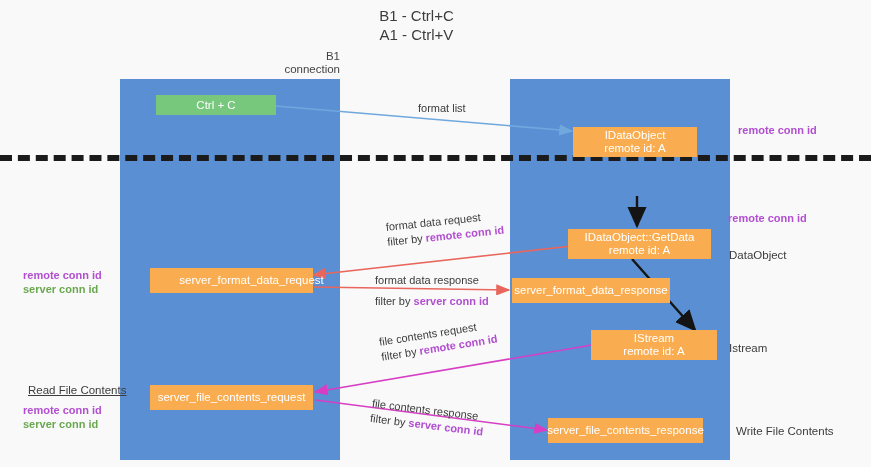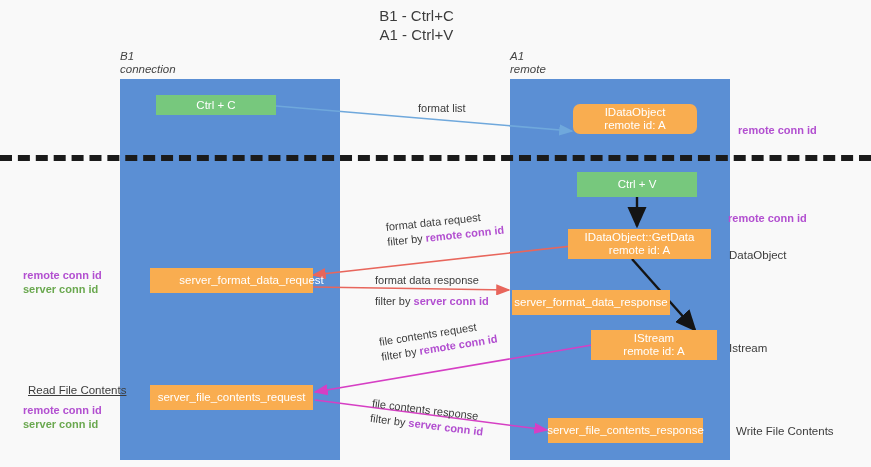--- a/index.html
+++ b/index.html
@@ -11,22 +11,22 @@
   }
   #stage{position:absolute;left:0;top:0;width:871px;height:467px;}
   svg#wires{position:absolute;left:0;top:0;width:871px;height:467px;overflow:visible;}
 
   .title{
     position:absolute;left:0;top:6px;width:833px;text-align:center;
     font-size:15px;line-height:19px;color:#3c3c3c;white-space:pre-line;
   }
 
   .colhead{
-    position:absolute;text-align:left;font-size:11.5px;line-height:13px;
-    color:#444;white-space:pre-line;font-style:italic;
+    position:absolute;text-align:right;font-size:11.5px;line-height:13px;
+    color:#444;white-space:pre-line;
   }
 
   .lane{position:absolute;background:#5b8fd4;}
 
   .node{
     position:absolute;display:flex;align-items:center;justify-content:center;
     text-align:center;color:#fff;font-size:11.5px;line-height:13px;
     white-space:pre-line;box-sizing:border-box;padding:2px 4px;
   }
   .node.green{background:#77c87d;}
@@ -58,22 +58,20 @@
 </head>
 <body>
 
 <div id="stage">
 
   <div class="title">B1 - Ctrl+C
 A1 - Ctrl+V</div>
 
   <div class="colhead" style="left:120px;top:50px;width:220px;">B1
 connection</div>
-  <div class="colhead" style="left:510px;top:50px;width:220px;">A1
-remote</div>
 
   <div class="lane" style="left:120px;top:79px;width:220px;height:381px;"></div>
   <div class="lane" style="left:510px;top:79px;width:220px;height:381px;"></div>
 
   <svg id="wires" viewBox="0 0 871 467">
     <defs>
       <marker id="ar-blue" markerWidth="9" markerHeight="7" refX="8" refY="3.5" orient="auto">
         <path d="M0,0 L9,3.5 L0,7 z" fill="#6fa8dc"></path>
       </marker>
       <marker id="ar-red" markerWidth="9" markerHeight="7" refX="8" refY="3.5" orient="auto">
@@ -99,31 +97,30 @@
 
     <line x1="592" y1="345" x2="315" y2="392" stroke="#d63fc4" stroke-width="1.6" marker-end="url(#ar-mag)"></line>
 
     <line x1="315" y1="400" x2="547" y2="430" stroke="#d63fc4" stroke-width="1.6" marker-end="url(#ar-mag)"></line>
   </svg>
 
   <div class="dashline"></div>
 
   <div class="node green" style="left:156px;top:95px;width:120px;height:20px;">Ctrl + C</div>
 
-  <div class="node orange" style="left:573px;top:104px;width:124px;height:30px;border-radius:7px;">IDataObject
+  <div class="node orange" style="left:573px;top:127px;width:124px;height:30px;">IDataObject
 remote id: A</div>
 
-  <div class="node green" style="left:577px;top:172px;width:120px;height:25px;">Ctrl + V</div>
 
   <div class="node orange" style="left:568px;top:229px;width:143px;height:30px;">IDataObject::GetData
 remote id: A</div>
 
   <div class="node orange" style="left:150px;top:268px;width:163px;height:25px;padding-left:44px;">server_format_data_request</div>
 
-  <div class="node orange" style="left:512px;top:278px;width:158px;height:25px;margin-top:12px;">server_format_data_response</div>
+  <div class="node orange" style="left:512px;top:278px;width:158px;height:25px;">server_format_data_response</div>
 
   <div class="node orange" style="left:591px;top:330px;width:126px;height:30px;">IStream
 remote id: A</div>
 
   <div class="node orange" style="left:548px;top:418px;width:155px;height:25px;">server_file_contents_response</div>
 
   <div class="node orange" style="left:150px;top:385px;width:163px;height:25px;">server_file_contents_request</div>
 
   <div class="edgelabel" style="left:418px;top:101px;">format list</div>
 

